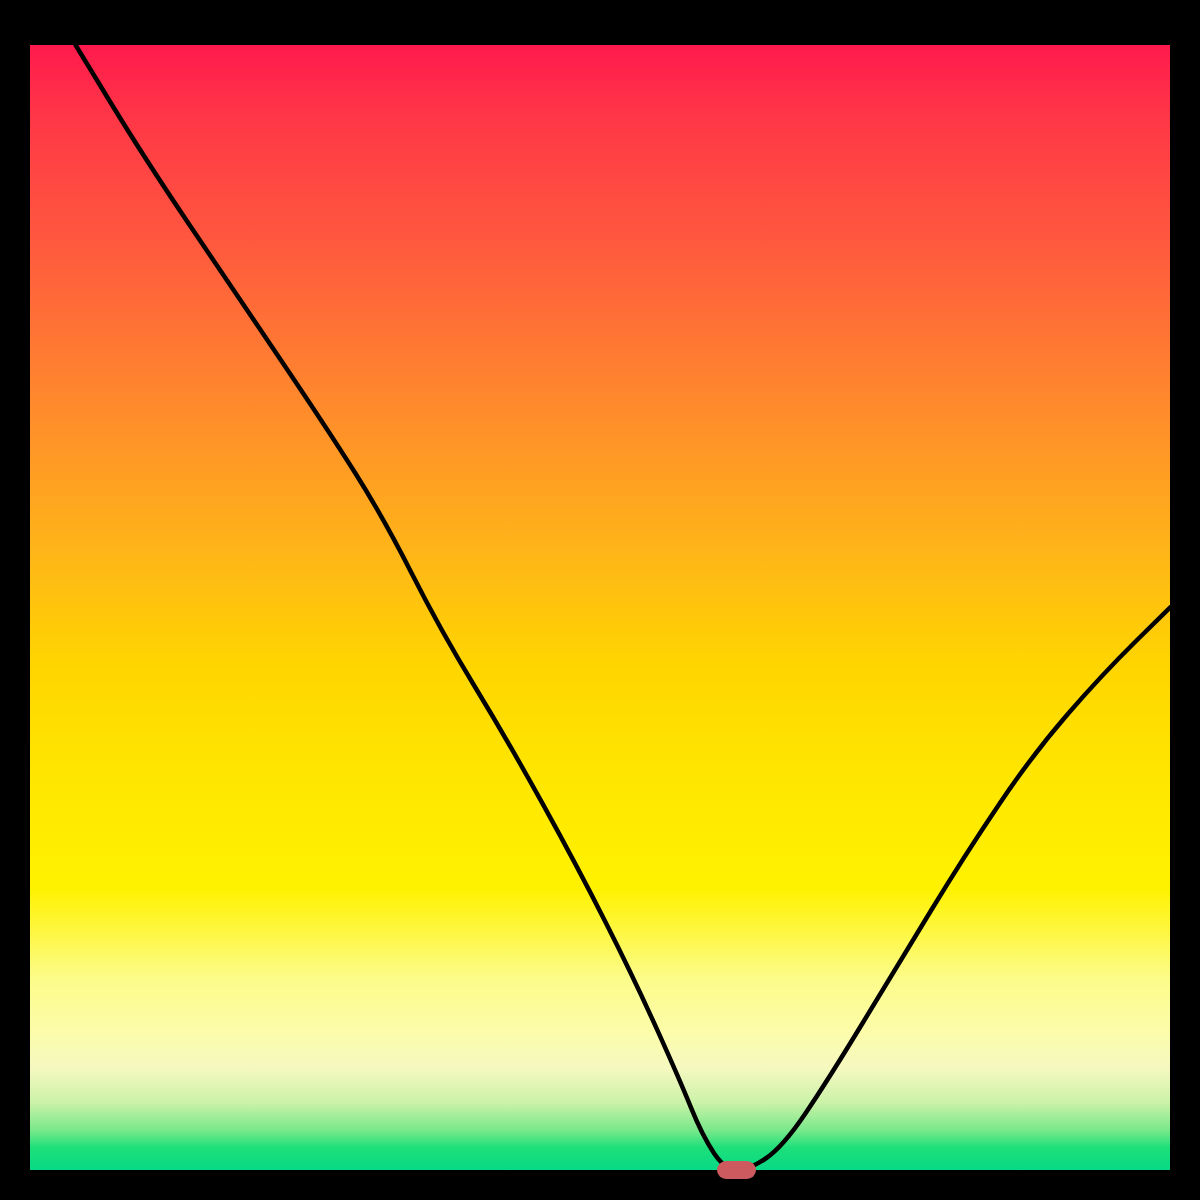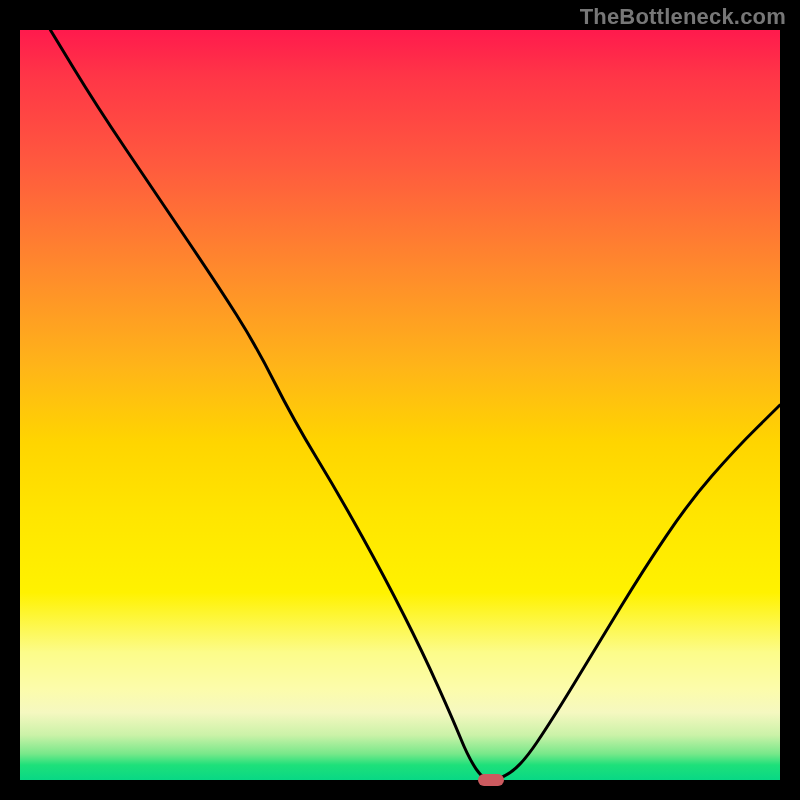--- a/index.html
+++ b/index.html
@@ -62,20 +62,19 @@
     font-size: 22px;
     font-weight: 600;
     color: #777;
     letter-spacing: 0.2px;
   }
 </style>
 </head>
 <body>
 
 <div class="frame">
-  <div class="watermark">TheBottleneck.com</div>
   <div class="plot">
     <svg class="curve" viewBox="0 0 760 750" preserveAspectRatio="none">
       <path id="curve-path" fill="none" stroke="#000" stroke-width="3" stroke-linejoin="round" stroke-linecap="round" d="M 30.4 0.0 Q 30.4 0.0 53.2 37.5 Q 76.0 75.0 106.4 120.0 Q 136.8 165.0 167.2 210.0 Q 197.6 255.0 216.6 285.0 Q 235.6 315.0 254.6 352.5 Q 273.6 390.0 296.4 427.5 Q 319.2 465.0 342.0 506.3 Q 364.8 547.5 383.8 585.0 Q 402.8 622.5 418.0 656.3 Q 433.2 690.0 440.8 708.8 Q 448.4 727.5 456.0 738.8 Q 463.6 750.0 471.2 750.0 Q 478.8 750.0 490.2 742.5 Q 501.6 735.0 516.8 712.5 Q 532.0 690.0 554.8 652.5 Q 577.6 615.0 600.4 577.5 Q 623.2 540.0 646.0 506.3 Q 668.8 472.5 691.6 446.3 Q 714.4 420.0 737.2 397.5 T 760.0 375.0"></path>
     </svg>
     <div id="marker" class="marker" style="left: 457.9px; top: 744px; width: 26.6px; height: 12px; background: rgb(204, 90, 95);"></div>
   </div>
 </div>
 
 </body></html>

